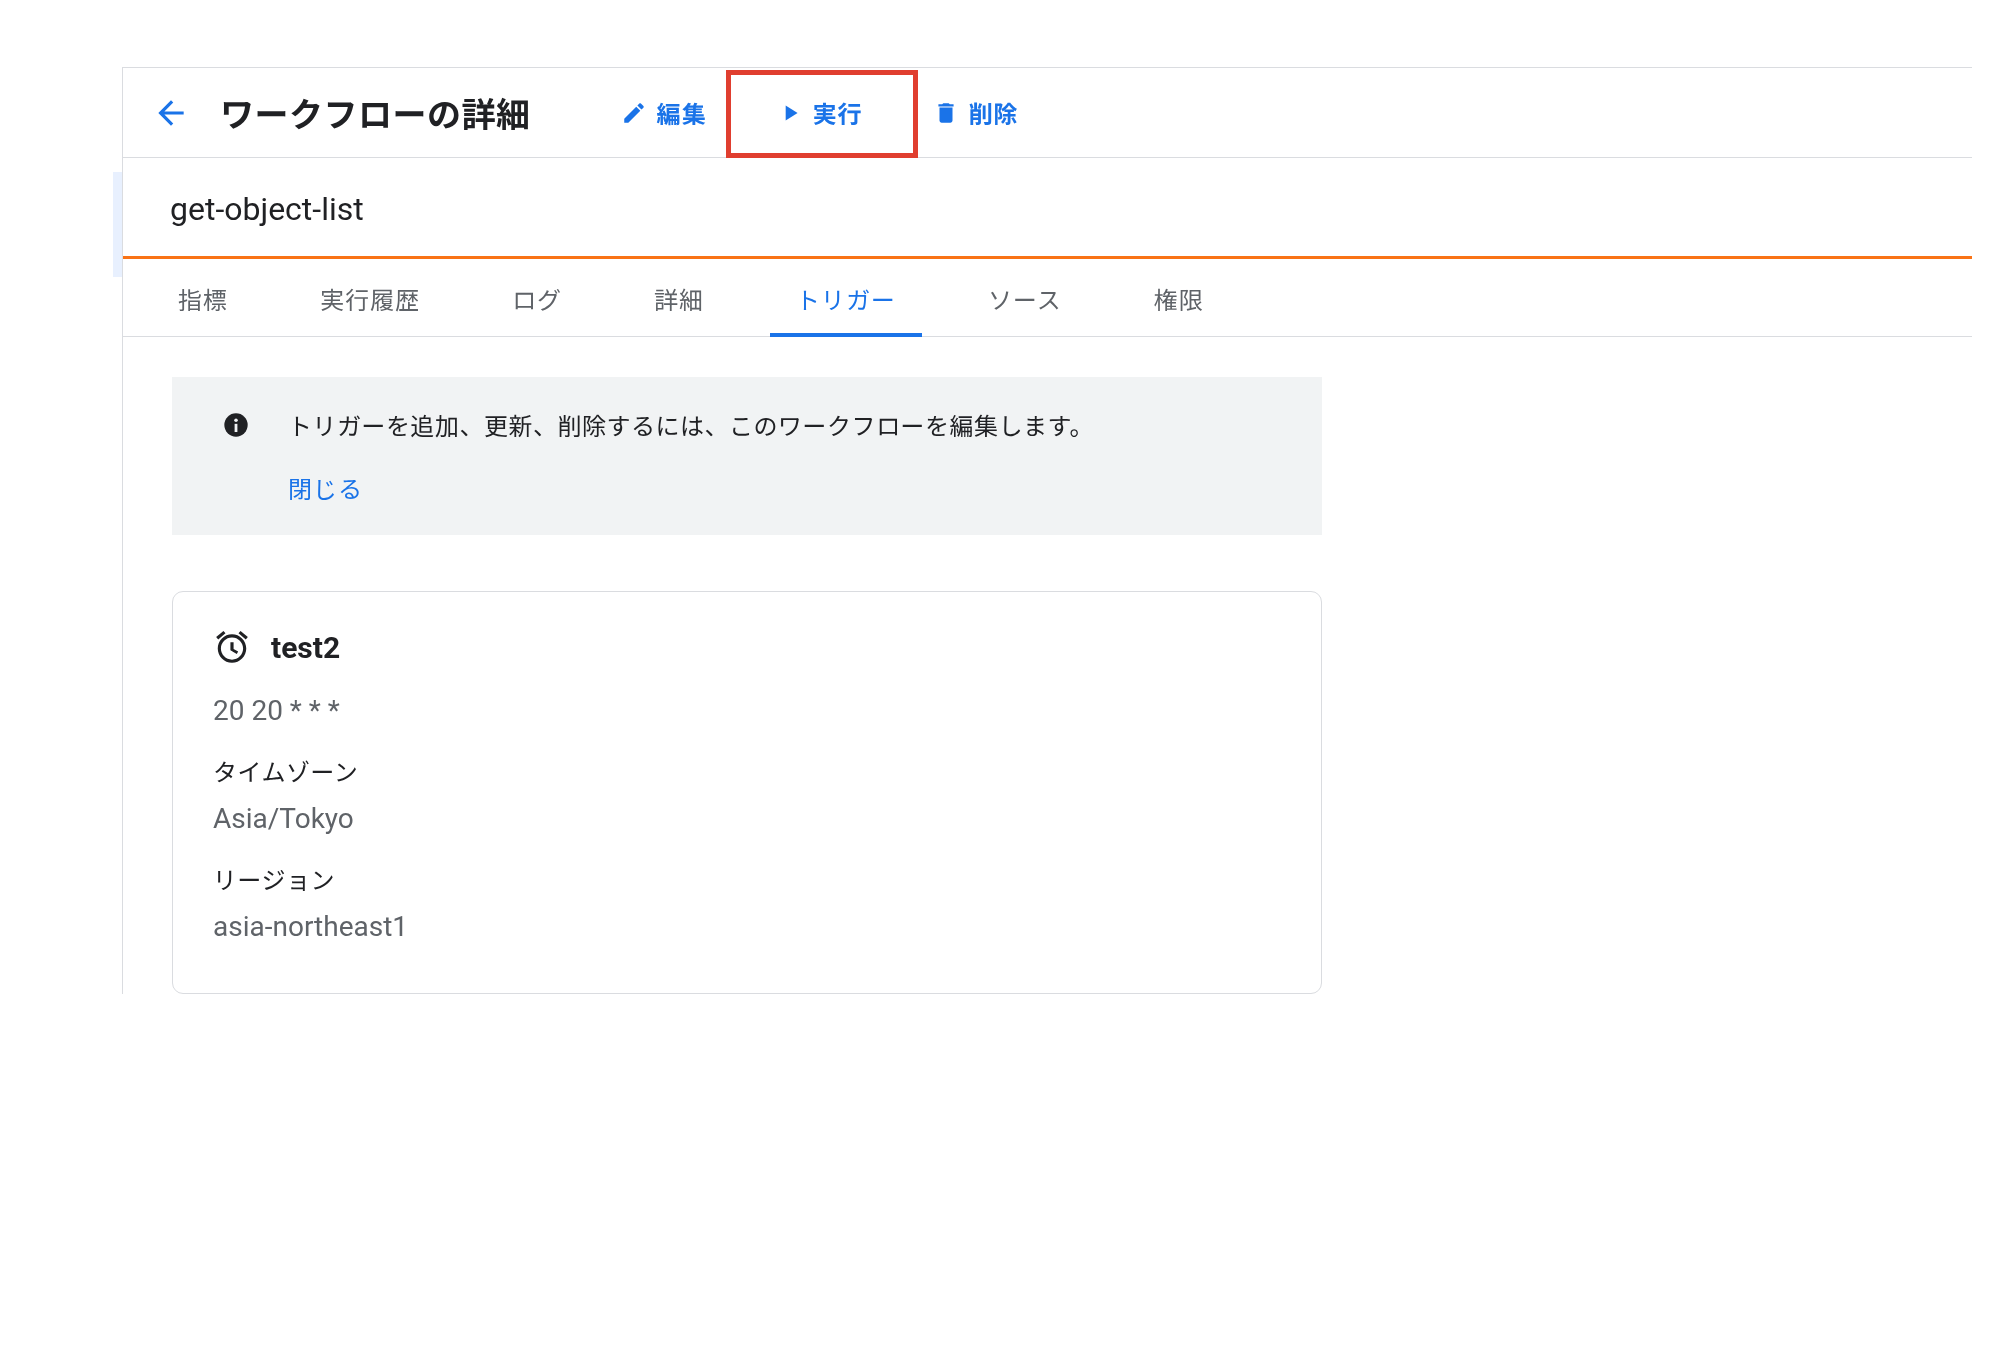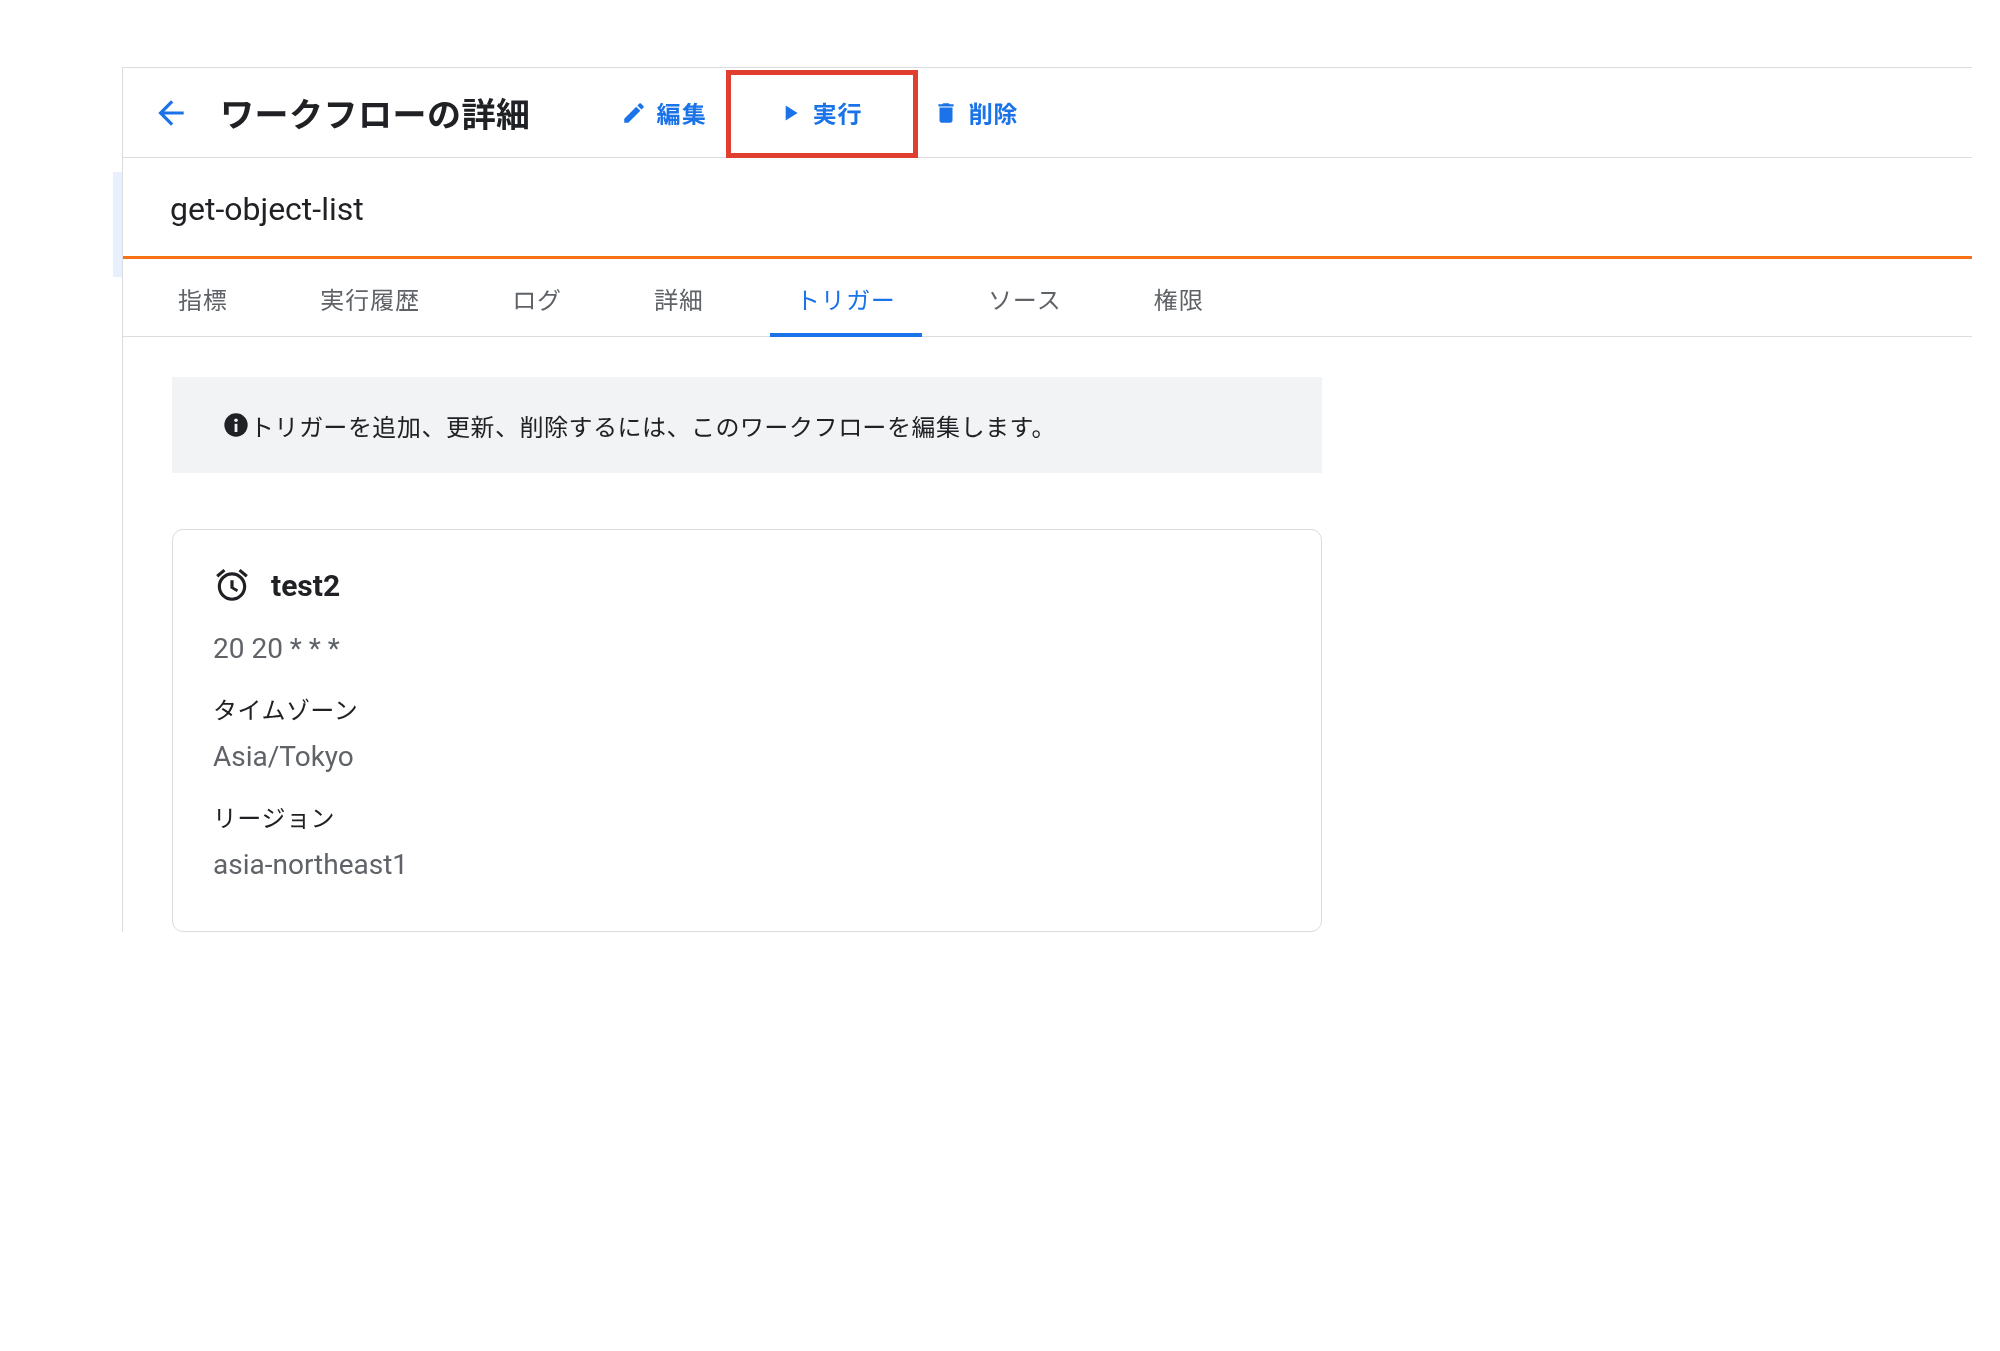--- a/index.html
+++ b/index.html
@@ -111,21 +111,22 @@
     }
     .content-area {
       padding: 40px 40px 0 50px;
     }
     .info-box {
       background: #f1f3f4;
       padding: 30px 30px 30px 50px;
       margin-bottom: 56px;
       width: 1150px;
       display: flex;
-      align-items: flex-end;
+      gap: 38px;
+      align-items: flex-start;
     }
     .info-icon {
       margin-top: 4px;
     }
     .info-icon svg {
       width: 28px;
       height: 28px;
     }
     .info-text-group {
       display: flex;
@@ -256,20 +257,21 @@
     <div class="info-box">
       <div class="info-icon">
         <svg viewBox="0 0 24 24">
           <circle cx="12" cy="12" r="10" fill="#202124"></circle>
           <circle cx="12" cy="8" r="1.5" fill="#f1f3f4"></circle>
           <rect x="10.8" y="11" width="2.4" height="7" fill="#f1f3f4"></rect>
         </svg>
       </div>
       <div class="info-text-group">
         <div class="info-text">トリガーを追加、更新、削除するには、このワークフローを編集します。</div>
+        <div class="close-link">閉じる</div>
       </div>
     </div>
 
     <div class="trigger-card">
       <div class="trigger-header">
         <svg viewBox="0 0 24 24">
           <path fill="#202124" d="M22 5.72l-4.6-3.86-1.29 1.53 4.6 3.86L22 5.72zM7.88 3.39L6.6 1.86 2 5.71l1.29 1.53 4.59-3.85zM12 4c-4.97 0-9 4.03-9 9s4.02 9 9 9c4.97 0 9-4.03 9-9s-4.03-9-9-9zm0 16c-3.87 0-7-3.13-7-7s3.13-7 7-7 7 3.13 7 7-3.13 7-7 7zm1-11h-2v5l4 2.4.9-1.5-2.9-1.7V9z"></path>
         </svg>
         <div class="trigger-name">test2</div>
       </div>

